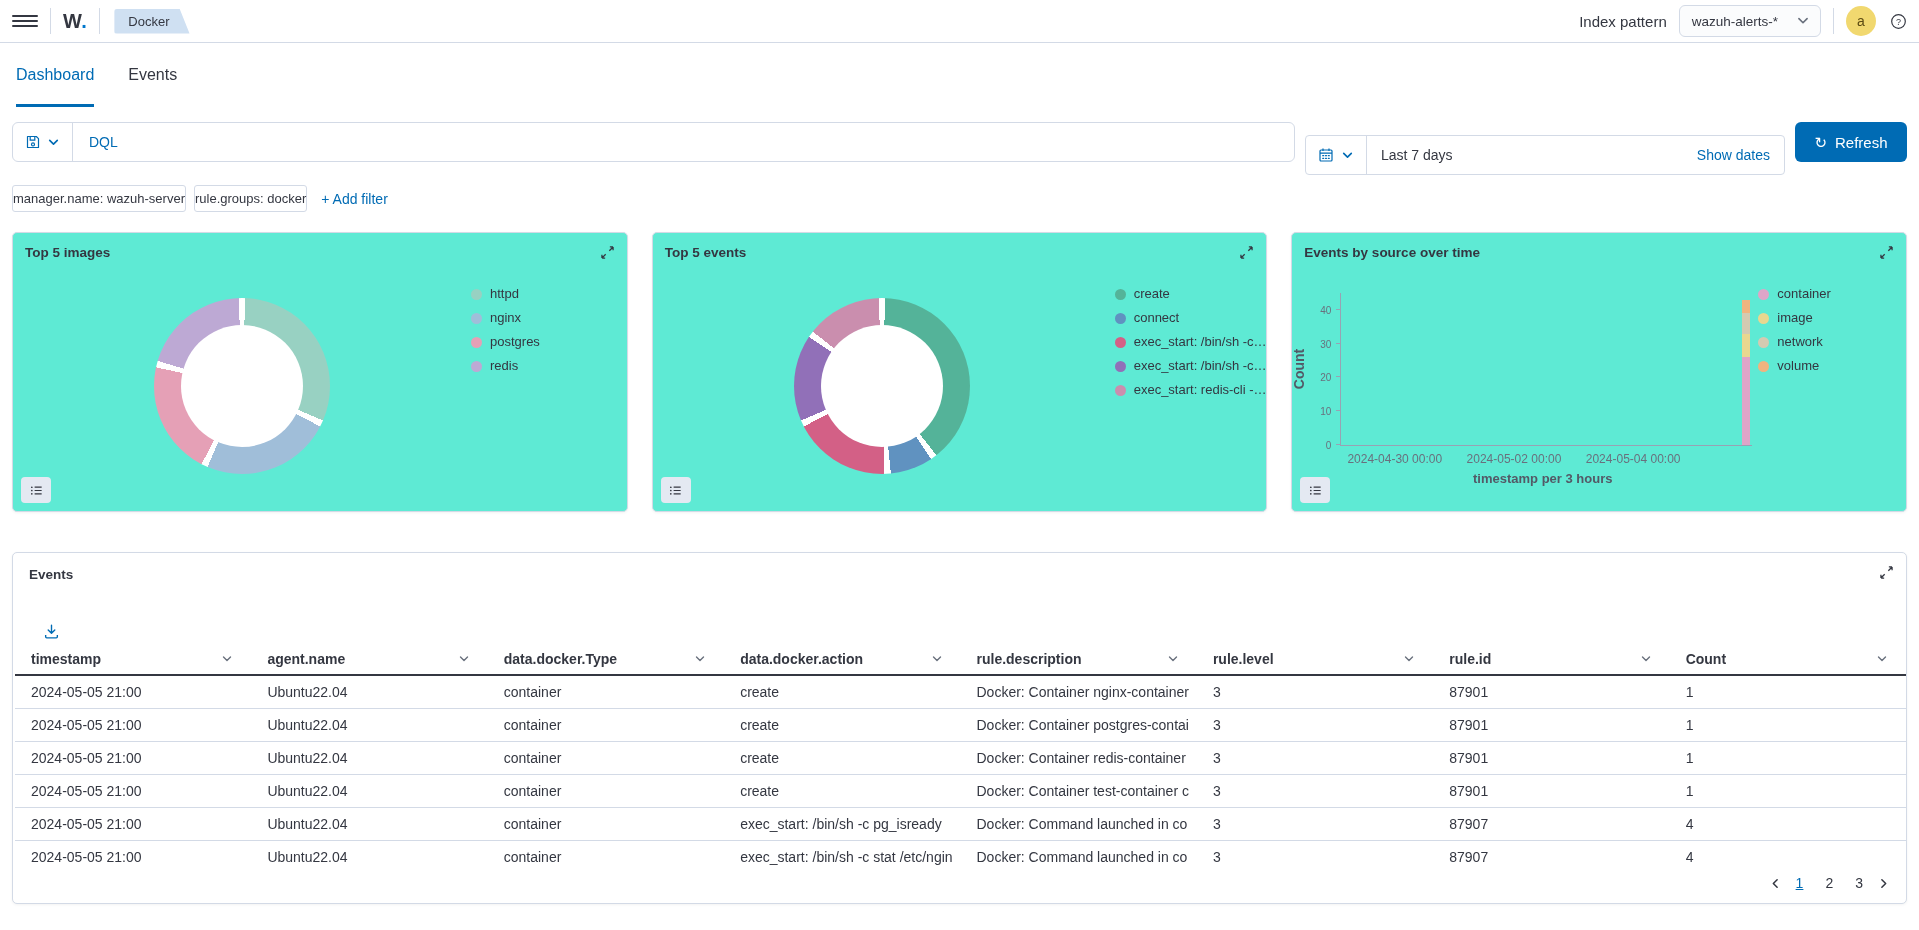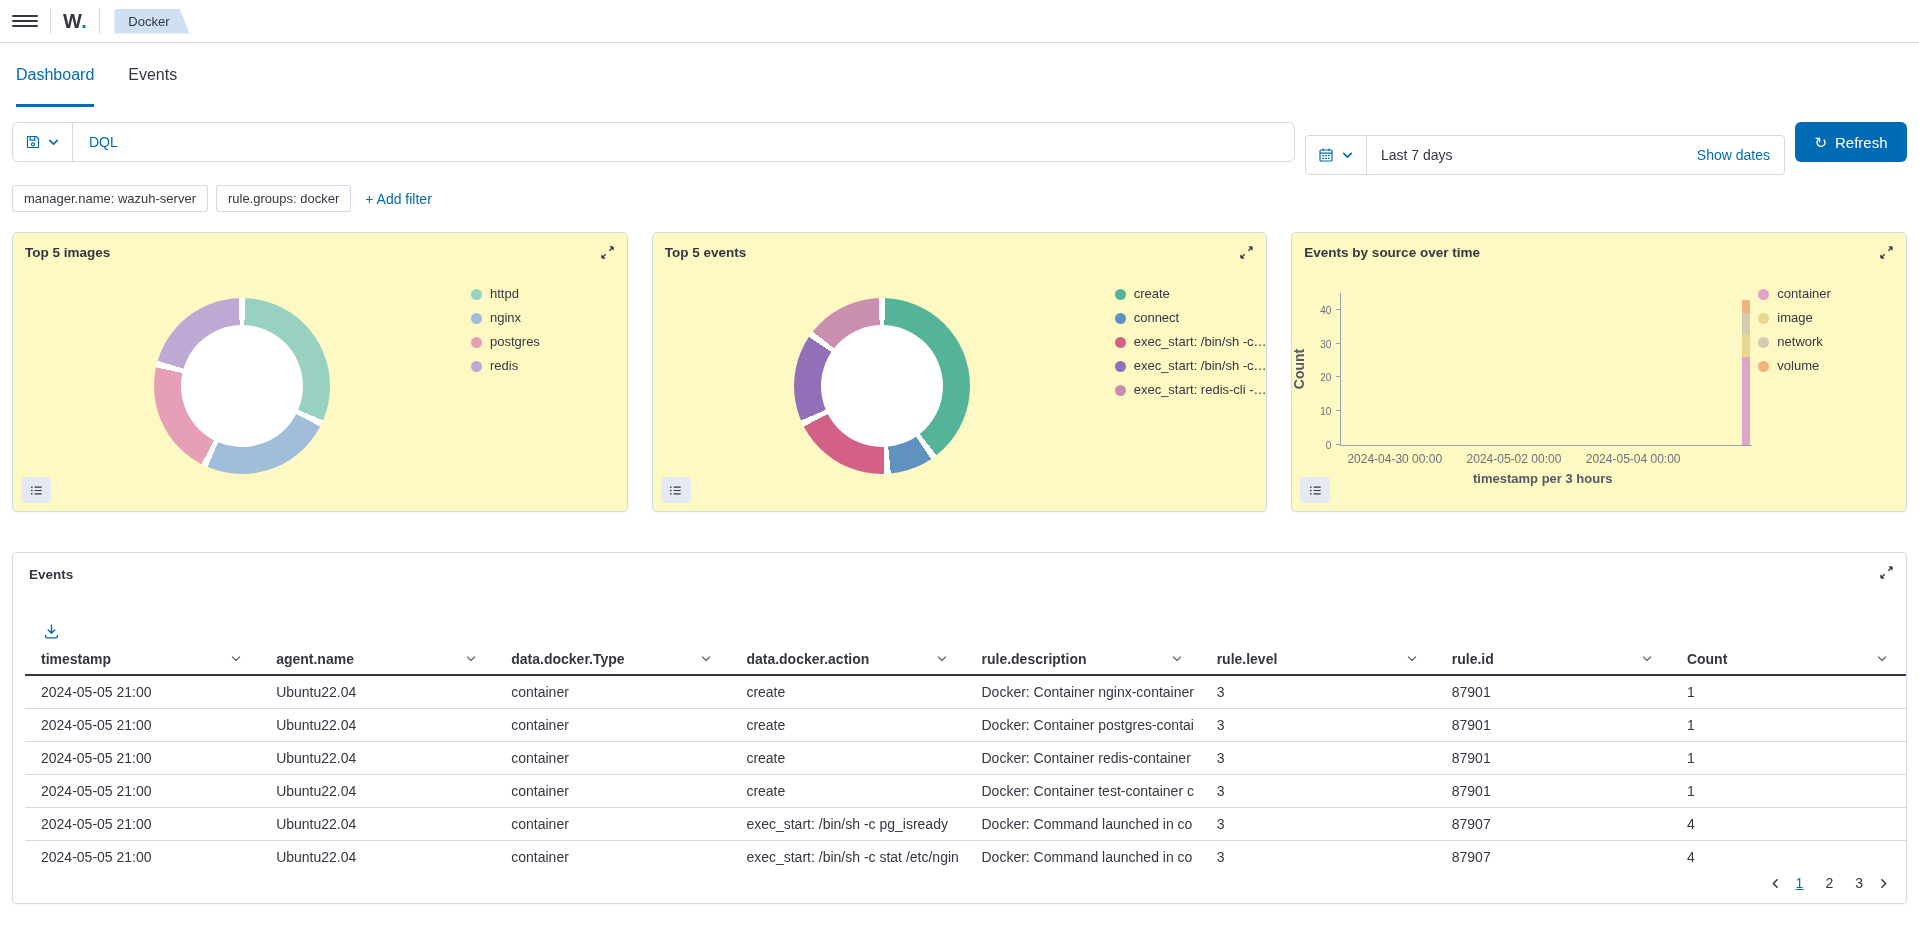--- a/index.html
+++ b/index.html
@@ -57,26 +57,26 @@
   .time-range { font-size:14px; padding-left:14px; cursor:pointer; }
   .show-dates { margin-left:auto; color:#006bb4; font-size:14px; padding-right:14px; cursor:pointer; }
   .refresh-btn { width:112px; height:40px; background:#006bb4; border:none; border-radius:6px; color:#fff;
     font-size:15px; font-family:"Liberation Sans",sans-serif; display:flex; align-items:center;
     justify-content:center; gap:8px; cursor:pointer; }
   .refresh-glyph { font-size:15px; line-height:1; }
 
   
   .filterbar { display:flex; align-items:center; gap:8px; padding:10px 12px 0; }
   .filter-pill { border:1px solid #d3dae6; border-radius:3px; background:#fff; font-size:13px;
-    padding:5px 11px; cursor:pointer; white-space:nowrap; }
+    padding:5px 0; cursor:pointer; white-space:nowrap; }
   .add-filter { color:#006bb4; font-size:14px; margin-left:6px; cursor:pointer; }
 
   
   .panels { display:flex; gap:24px; padding:20px 12px 0; }
-  .panel { position:relative; flex:1; height:280px; background:#fef9c3; border:1px solid #d3dae6;
+  .panel { position:relative; flex:1; height:280px; background:#5eead4; border:1px solid #d3dae6;
     border-radius:5px; box-shadow:0 1px 3px rgba(0,0,0,0.05); }
   .panel-title { position:absolute; top:12px; left:12px; font-size:13.5px; font-weight:bold; }
   .expand-btn { position:absolute; top:10px; right:10px; cursor:pointer; padding:2px; }
   .legend-toggle { position:absolute; left:8px; bottom:8px; width:30px; height:26px; background:#e4e9f2;
     border-radius:4px; display:flex; align-items:center; justify-content:center; cursor:pointer; }
 
   .donut { position:absolute; top:65px; left:141px; width:176px; height:176px; border-radius:50%; }
   .donut::after { content:""; position:absolute; inset:27px; background:#fff; border-radius:50%; }
   .legend { position:absolute; top:54px; display:flex; flex-direction:column; gap:10px; font-size:13px; }
   .legend-p1 { left:458px; }
@@ -97,21 +97,21 @@
     font-size:13px; font-weight:bold; color:#535966; white-space:nowrap; }
   .bar-stack { position:absolute; bottom:0; width:8px; display:flex; flex-direction:column-reverse; height:100%;
     justify-content:flex-start; align-items:stretch; }
   .bar-seg { width:100%; }
 
   
   .events-panel { position:relative; margin:40px 12px 0; height:352px; background:#fff;
     border:1px solid #d3dae6; border-radius:5px; box-shadow:0 1px 3px rgba(0,0,0,0.05); }
   .events-title { position:absolute; top:14px; left:16px; font-size:13.5px; font-weight:bold; }
   .download-btn { position:absolute; top:68px; left:28px; cursor:pointer; padding:2px; }
-  .table-wrap { position:absolute; top:93px; left:12px; right:0; height:226px; overflow:hidden; }
+  .table-wrap { position:absolute; top:93px; left:2px; right:0; height:226px; overflow:hidden; }
   table { width:100%; border-collapse:collapse; table-layout:fixed; font-size:14px; }
   th { text-align:left; font-weight:bold; border-bottom:2px solid #343741; padding:5px 14px 7px 16px; font-size:14px; }
   th .th-inner { display:flex; align-items:center; justify-content:space-between; gap:6px; cursor:pointer; }
   th .sort-chevron { color:#69707d; flex:0 0 auto; margin-right:4px; }
   td { padding:8px 14px 8px 16px; border-bottom:1px solid #d3dae6; white-space:nowrap; overflow:hidden; }
   .pagination { position:absolute; right:16px; bottom:10px; display:flex; align-items:center; gap:10px; font-size:14px; }
   .page-btn { cursor:pointer; padding:2px 4px; }
   .page-btn.active { color:#006bb4; text-decoration:underline; }
   .page-arrow { cursor:pointer; display:flex; align-items:center; }
 </style>
@@ -122,20 +122,41 @@
   <div class="menu-btn">
       <span></span>
       <span></span>
       <span></span>
     </div>
   <div class="vdiv"></div>
   <div class="logo"><span>W</span><span class="dot">.</span></div>
   <div class="vdiv"></div>
   <div class="breadcrumb-badge">Docker</div>
 
+  <div class="topbar-right">
+    <span class="index-pattern-label">Index pattern</span>
+    <div class="index-pattern-select">
+      <span>wazuh-alerts-*</span>
+      <span>
+        <svg viewBox="0 0 12 12" width="14" height="14">
+            <path d="M2.5 4l3.5 3.5L9.5 4" fill="none" stroke="#69707d" stroke-width="1.4" stroke-linecap="round" stroke-linejoin="round"></path>
+          </svg>
+      </span>
+    </div>
+    <div class="vdiv"></div>
+    <div class="avatar">
+        <span>a</span>
+      </div>
+    <div class="help-btn">
+      <svg viewBox="0 0 16 16" width="17" height="17">
+          <circle cx="8" cy="8" r="6.4" fill="none" stroke="#343741" stroke-width="1.1"></circle>
+          <text x="8" y="11" font-size="8.5" text-anchor="middle" fill="#343741" font-family="Liberation Sans, sans-serif">?</text>
+        </svg>
+    </div>
+  </div>
 </div>
 
 <div class="tabbar">
   <div class="tab active">Dashboard</div>
   <div class="tab">Events</div>
 </div>
 
 <div class="querybar">
   <div class="search-box">
     <div class="save-query">

